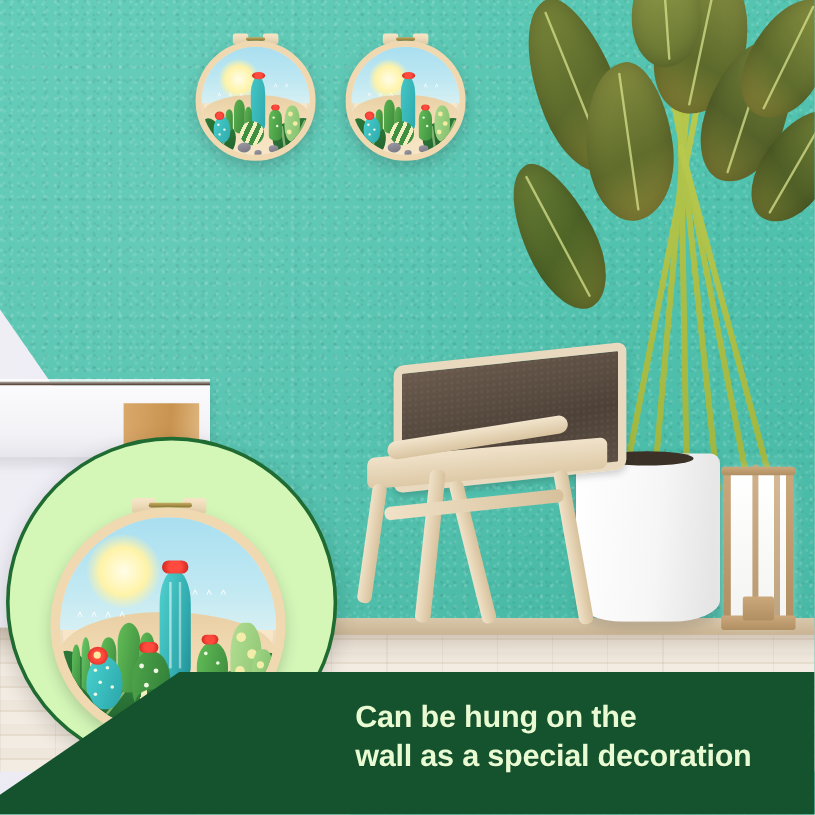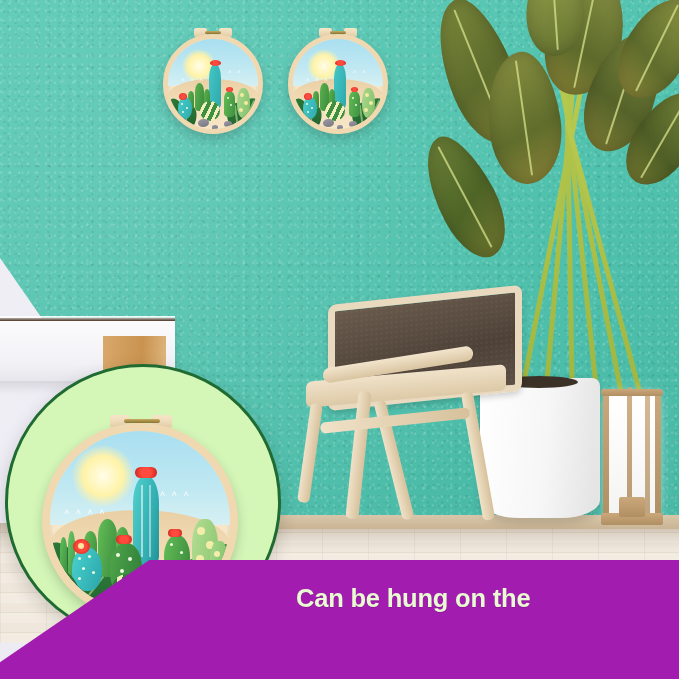--- a/index.html
+++ b/index.html
@@ -174,21 +174,21 @@
     overflow:hidden;
     box-shadow:0 6px 18px rgba(0,0,0,.16);
   }
   .circle-inset .big-hoop{
     position:absolute;left:34px;top:56px;width:196px;height:196px;
   }
 
   
   .banner{
     position:absolute;left:0;right:0;bottom:0;height:119px;
-    background:#a21caf;
+    background:#14532d;
     clip-path:polygon(22% 0, 100% 0, 100% 100%, 0 100%, 0 86%);
   }
   .banner-text{
     position:absolute;left:296px;top:22px;right:10px;
     color:#e9fbd3;
     font-weight:bold;
     font-size:25.5px;
     line-height:1.26;
     letter-spacing:-.2px;
     text-shadow:0 1px 0 rgba(0,0,0,.12);
@@ -467,16 +467,17 @@
         <div class="rock" style="left:78px;top:184px;width:18px;height:12px;"></div>
         <div class="rock" style="left:124px;top:176px;width:14px;height:11px;"></div>
 
       </div>
     </div>
   </div>
 
   <div class="banner">
     <div class="banner-text">
       <span class="banner-line">Can be hung on the</span>
+      <span class="banner-line">wall as a special decoration</span>
     </div>
   </div>
 
 </div>
 
 </body></html>

